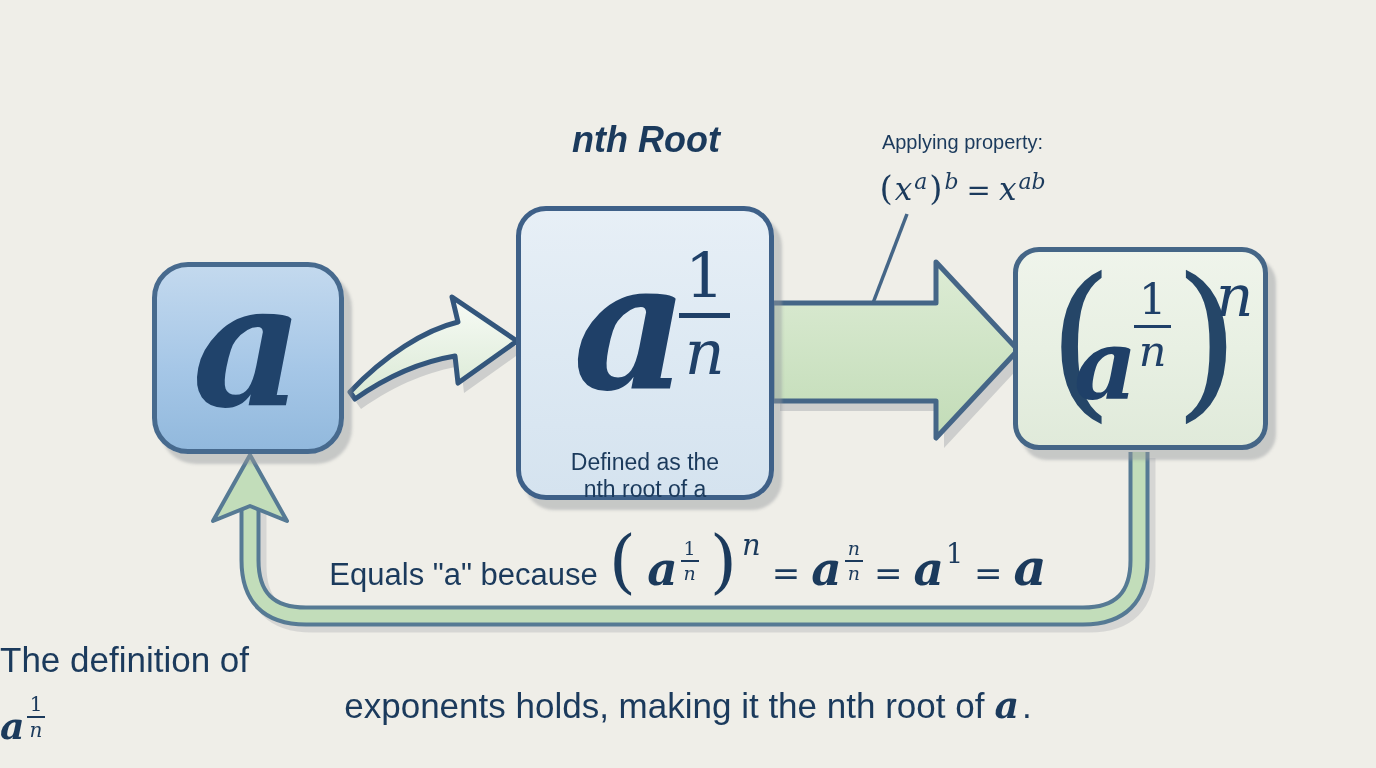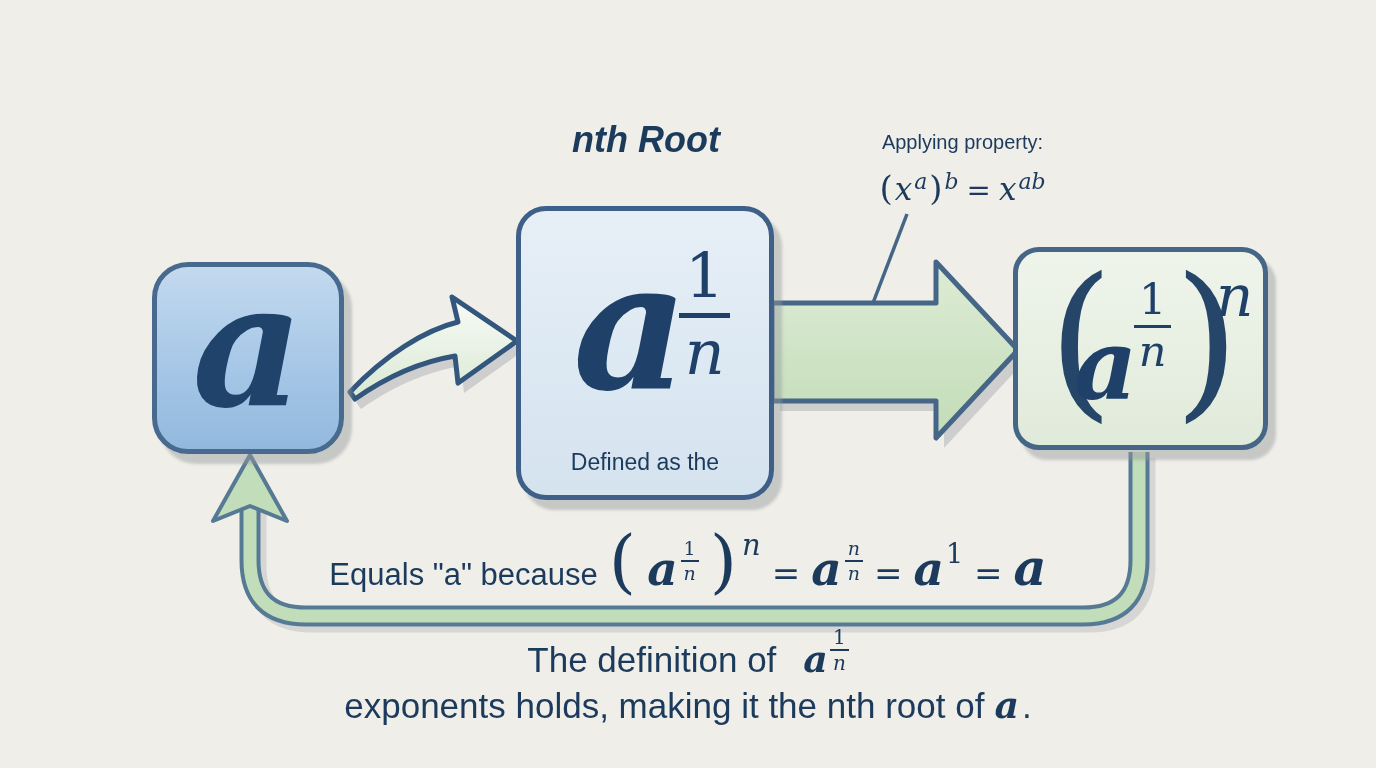--- a/index.html
+++ b/index.html
@@ -93,21 +93,21 @@
   .supfrac .den{font-style:italic;padding-top:2px;}
   .exp{font-family:"DejaVu Serif",serif;font-style:italic;font-size:29px;
     display:inline-block;transform:translateY(-30px);margin-left:2px;}
   .sup1{font-family:"DejaVu Serif",serif;font-size:27px;display:inline-block;
     transform:translateY(-22px);margin-left:2px;}
   .eqsign{font-family:"DejaVu Serif",serif;font-size:34px;}
   .final-a{font-family:"DejaVu Serif",serif;font-style:italic;font-weight:700;font-size:51px;line-height:1;}
 
   
   .footer-line1{position:absolute;left:0;right:0;top:640px;display:flex;
-    justify-content:center;align-items:baseline;gap:27px;font-size:35px;}
+    justify-content:center;align-items:baseline;gap:27px;font-size:35px;flex-direction:column;}
   .footer-line2{position:absolute;left:0;right:0;top:686px;display:flex;
     justify-content:center;align-items:baseline;gap:10px;font-size:35px;}
   .ft-a{font-family:"DejaVu Serif",serif;font-style:italic;font-weight:700;font-size:38px;line-height:1;}
   .ft-frac{font-size:20px;transform:translateY(-28px);margin-left:2px;}
   .tight{margin-left:-7px;}
 </style>
 </head>
 <body>
 
 <div class="canvas">
@@ -150,20 +150,21 @@
   </div>
 
   <div class="box mid-box">
     <span class="mid-a">a</span>
     <span class="mid-frac frac">
       <span class="num">1</span>
       <span class="den">n</span>
     </span>
     <div class="mid-caption">
       <div>Defined as the</div>
+      <div>nth root of a</div>
     </div>
   </div>
 
   <div class="prop-note">Applying property:</div>
   <div class="prop-formula">
     <span class="pf-paren">(</span>
       <span class="pf-var">x</span>
       <span class="pf-sup">a</span>
       <span class="pf-paren">)</span>
       <span class="pf-sup">b</span>

